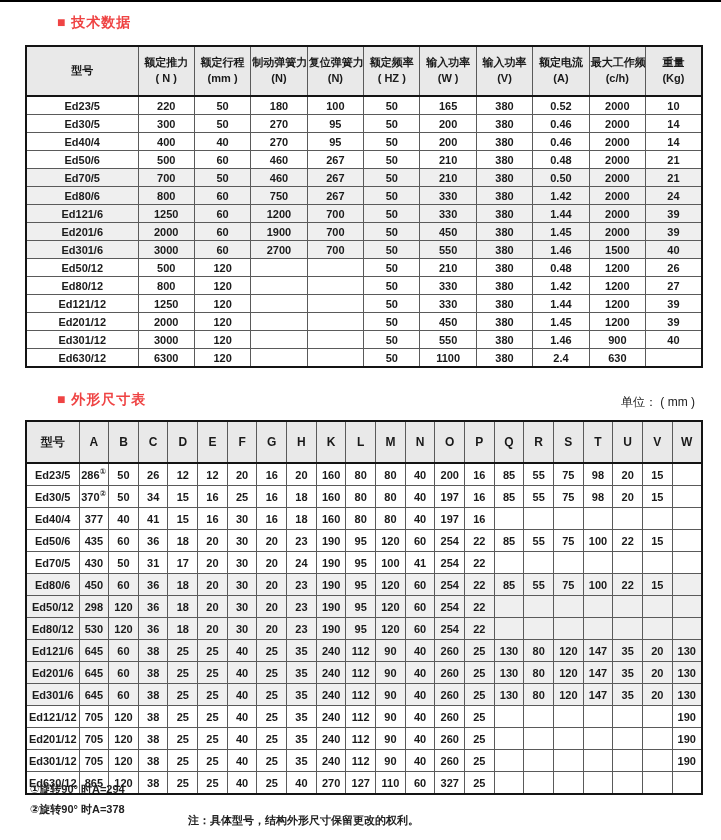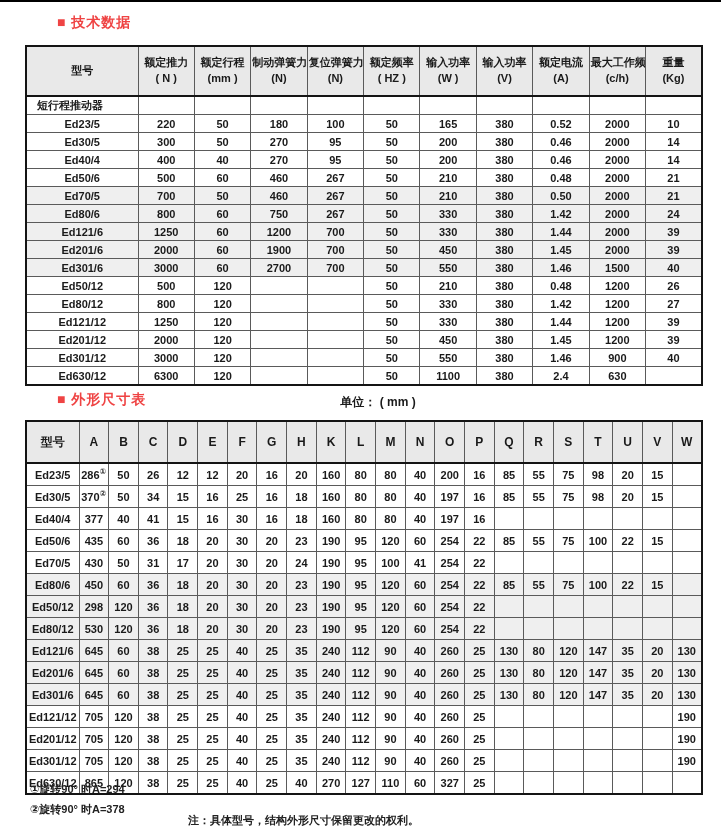--- a/index.html
+++ b/index.html
@@ -5,21 +5,21 @@
   html,body{margin:0;padding:0;}
   body{
     width:721px;height:840px;position:relative;background:#ffffff;
     font-family:"Liberation Sans","DejaVu Sans",sans-serif;color:#1a1a1a;
     overflow:hidden;
   }
   .top-rule{position:absolute;top:0;left:0;width:721px;height:2px;background:#000;}
   .sec-title{position:absolute;left:25px;font-size:14px;font-weight:bold;color:#ef4444;letter-spacing:1px;margin-left:32px;}
   #title-tech{top:14px;}
   #title-dim{top:391px;}
-  .unit-label{position:absolute;left:40px;width:676px;top:394px;text-align:center;font-size:12px;font-weight:bold;}
+  .unit-label{position:absolute;left:19px;width:676px;top:394px;text-align:right;font-size:12px;font-weight:normal;}
   table.tbl{
     position:absolute;left:25px;border-collapse:collapse;table-layout:fixed;
     width:676px;background:#fff;border:2px solid #141414;
   }
   #tech-table{top:45px;}
   #dim-table{top:420px;}
   .tbl th,.tbl td{
     border:1px solid #5a5a5a;font-size:11px;font-weight:bold;text-align:center;
     padding:0 1px;overflow:hidden;white-space:nowrap;
   }
@@ -101,33 +101,20 @@
           <div class="unit-line">(c/h)</div>
         </th>
         <th>
           <div>重量</div>
           <div class="unit-line">(Kg)</div>
         </th>
       </tr>
   </thead>
   <tbody>
       <tr>
-        <td class="model section">短行程推动器</td>
-        <td></td>
-        <td></td>
-        <td></td>
-        <td></td>
-        <td></td>
-        <td></td>
-        <td></td>
-        <td></td>
-        <td></td>
-        <td></td>
-      </tr>
-      <tr>
         <td class="model">Ed23/5</td>
         <td>220</td>
         <td>50</td>
         <td>180</td>
         <td>100</td>
         <td>50</td>
         <td>165</td>
         <td>380</td>
         <td>0.52</td>
         <td>2000</td>

